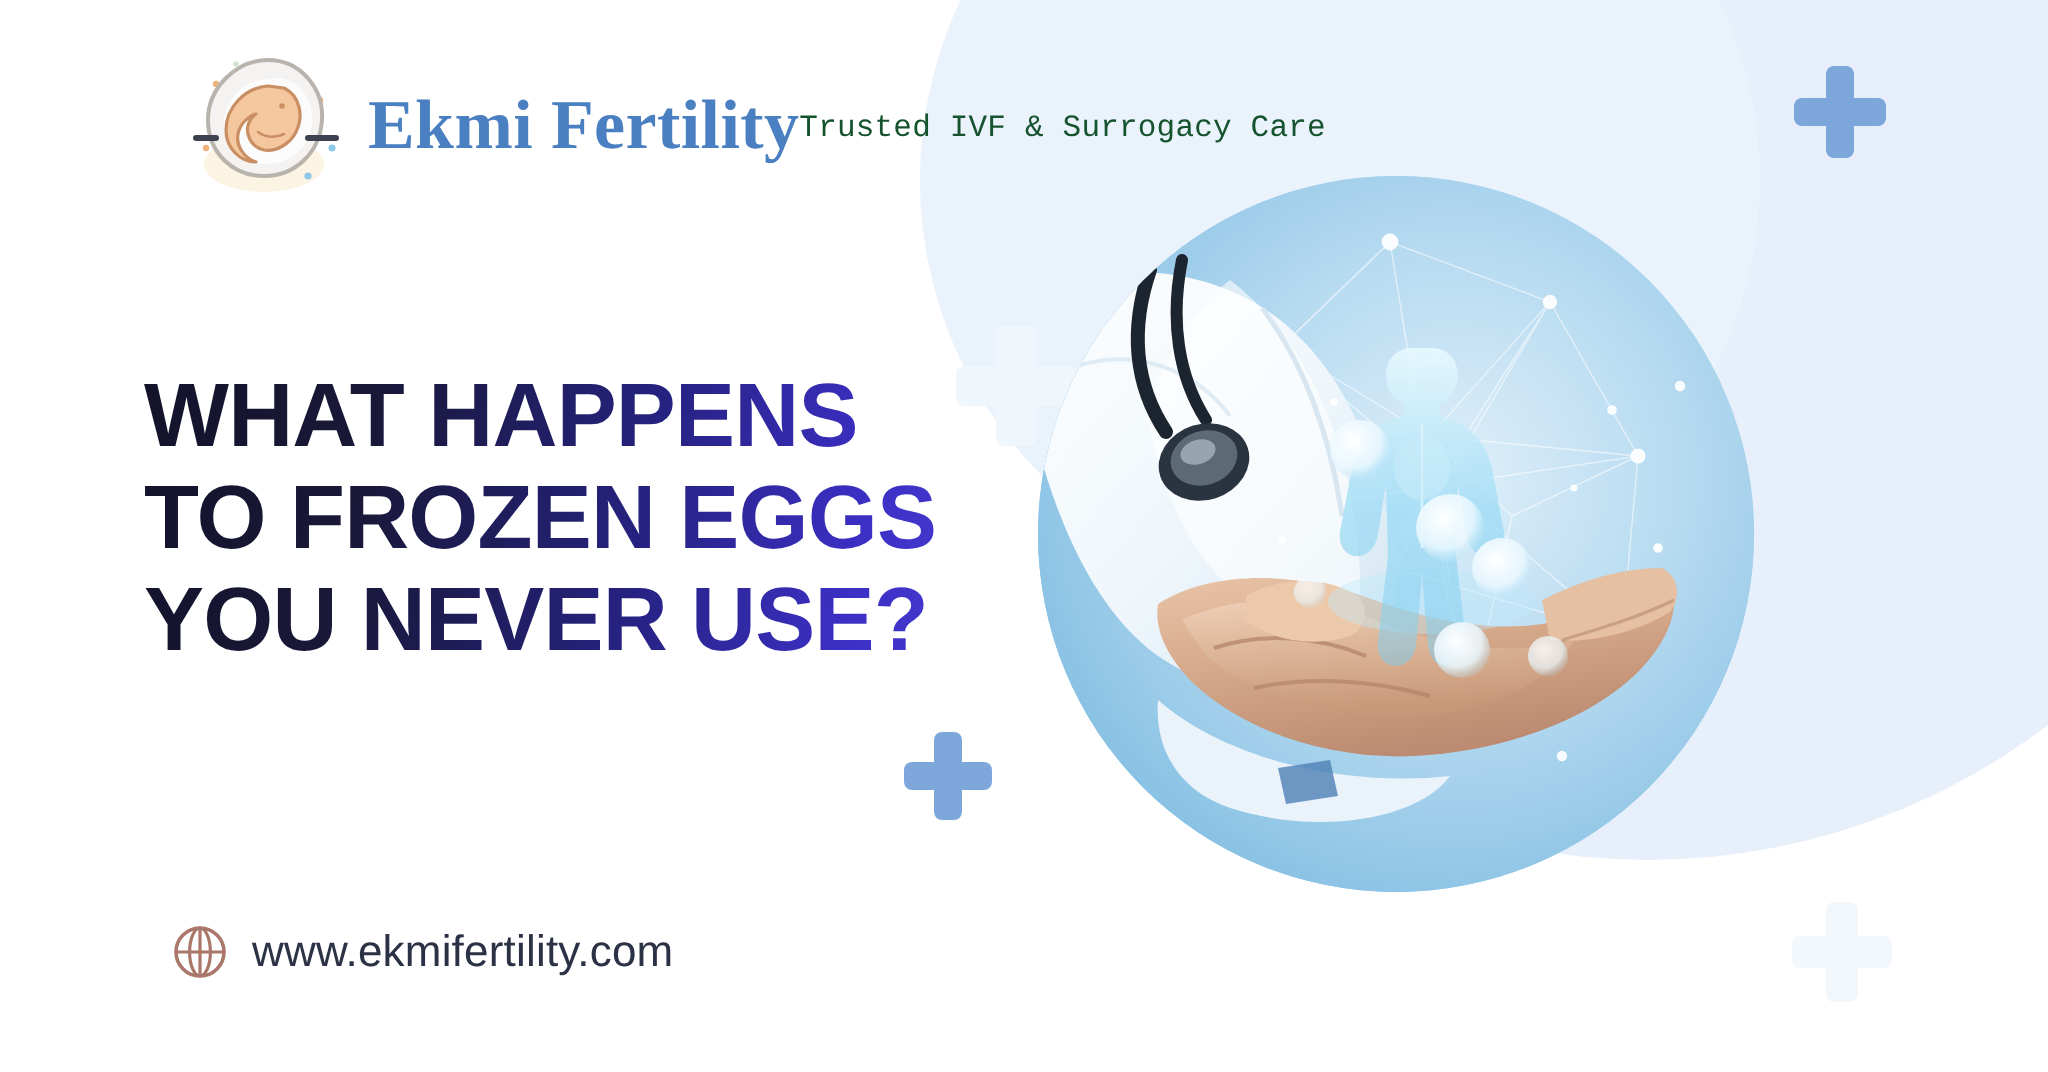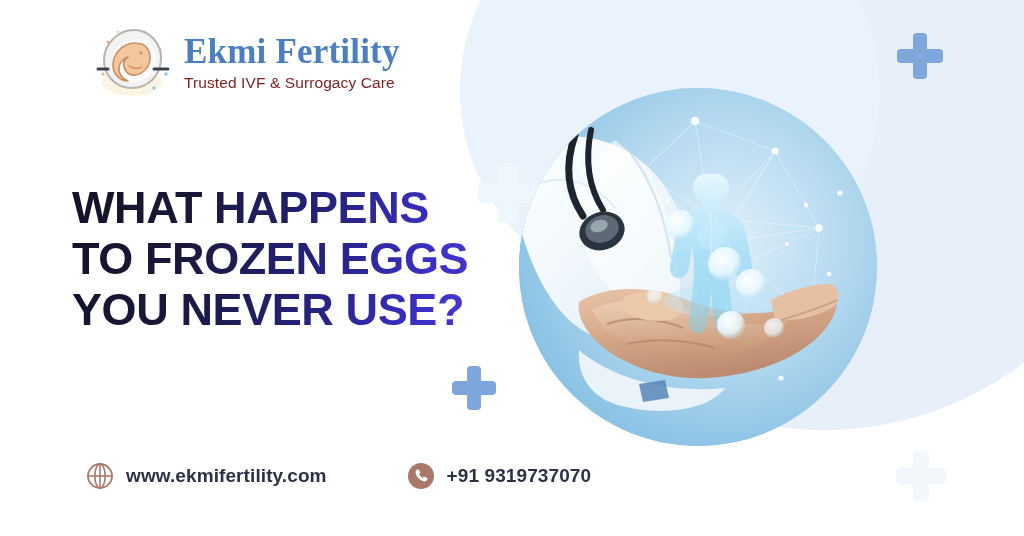--- a/index.html
+++ b/index.html
@@ -87,37 +87,37 @@
     gap: 10px;
   }
   .logo-mark {
     width: 86px;
     height: 80px;
     position: relative;
     flex: none;
   }
   .logo-text-wrap {
     display: flex;
-    flex-direction: column;
+    align-items: center;
     padding-top: 2px;
   }
   .logo-title {
     font-family: "Liberation Serif", serif;
     font-weight: bold;
     font-size: 35px;
     line-height: 38px;
     color: #4a80c2;
     letter-spacing: 0.2px;
     white-space: nowrap;
   }
   .logo-tagline {
-    font-family: Liberation Sans, sans-serif;
+    font-family: Liberation Mono, monospace;
     font-size: 15.5px;
     line-height: 20px;
-    color: #7f1d1d;
+    color: #14532d;
     letter-spacing: 0.1px;
     white-space: nowrap;
     margin-top: 2px;
   }
 
   
   .headline {
     position: absolute;
     left: 72px;
     top: 182px;
@@ -157,22 +157,22 @@
     align-items: center;
     gap: 28px;
   }
   .contact-item {
     display: flex;
     align-items: center;
     gap: 12px;
   }
   .contact-text {
     font-family: "Liberation Sans", sans-serif;
-    font-weight: bold;
-    font-size: 19px;
+    font-weight: normal;
+    font-size: 22px;
     color: #2b3245;
     letter-spacing: 0.1px;
     white-space: nowrap;
   }
   .icon-globe, .icon-phone {
     width: 28px;
     height: 28px;
     flex: none;
   }
   .gap-spacer { width: 24px; }
@@ -346,28 +346,15 @@
           <ellipse cx="14" cy="14" rx="5.2" ry="12" fill="none" stroke="#a9786a" stroke-width="1.6"></ellipse>
           <line x1="2" y1="14" x2="26" y2="14" stroke="#a9786a" stroke-width="1.6"></line>
           <line x1="14" y1="2" x2="14" y2="26" stroke="#a9786a" stroke-width="1.6"></line>
         </svg>
       </span>
       <span class="contact-text">www.ekmifertility.com</span>
     </div>
 
     <span class="gap-spacer"></span>
 
-    <div class="contact-item">
-      <span class="icon-phone">
-        <svg viewBox="0 0 28 28" xmlns="http://www.w3.org/2000/svg">
-          <circle cx="14" cy="14" r="13" fill="#a9786a"></circle>
-          <path d="M10.4 7.6 C9.2 8.2 8.4 9.4 8.6 10.8 C9.2 14.8 13.2 18.8 17.2 19.4
-                   C18.6 19.6 19.8 18.8 20.4 17.6 C20.7 17 20.5 16.4 20 16.1
-                   L17.9 14.8 C17.4 14.5 16.8 14.6 16.5 15.1 L15.9 15.9
-                   C14.2 15.1 12.9 13.8 12.1 12.1 L12.9 11.5
-                   C13.4 11.2 13.5 10.6 13.2 10.1 L11.9 8 C11.6 7.5 11 7.3 10.4 7.6 Z" fill="#ffffff"></path>
-        </svg>
-      </span>
-      <span class="contact-text">+91 9319737070</span>
-    </div>
   </div>
 
 </div>
 
 </body></html>

